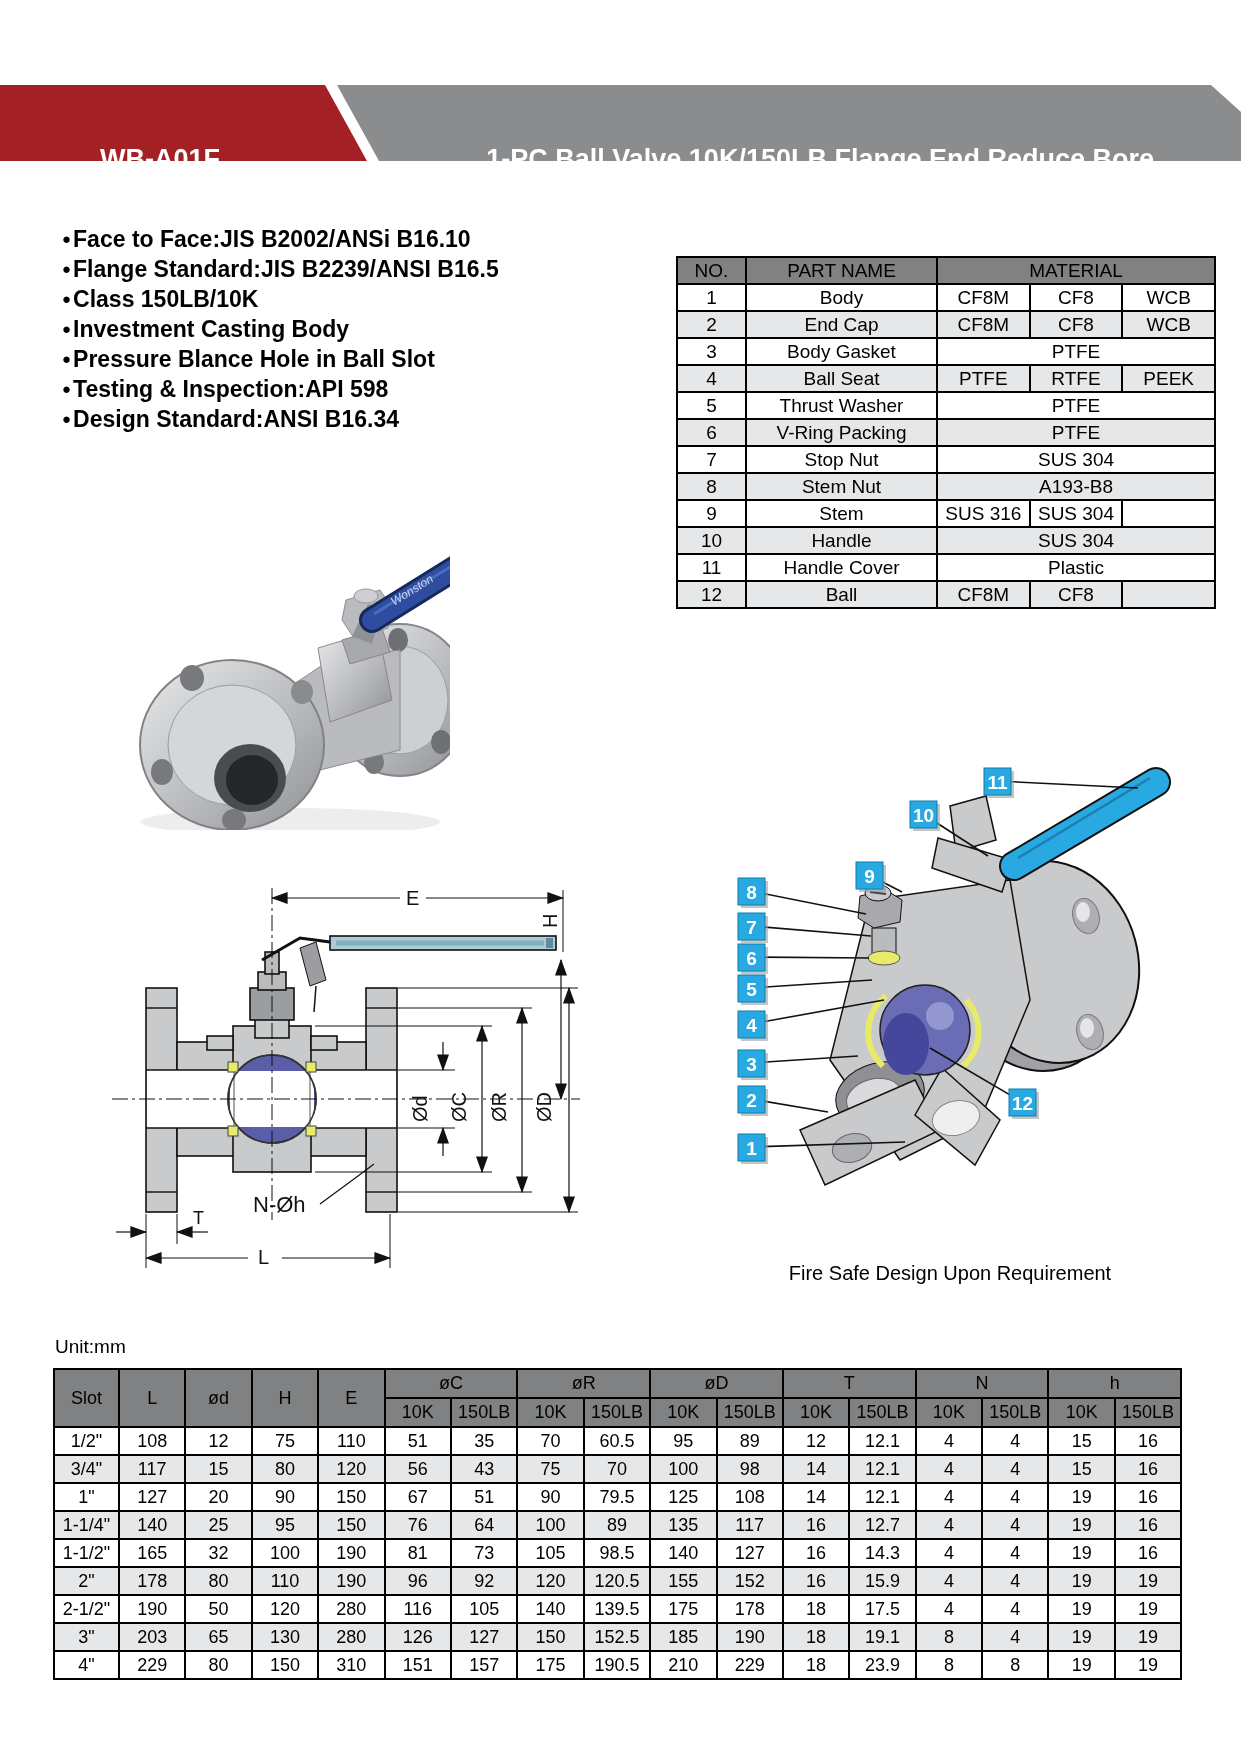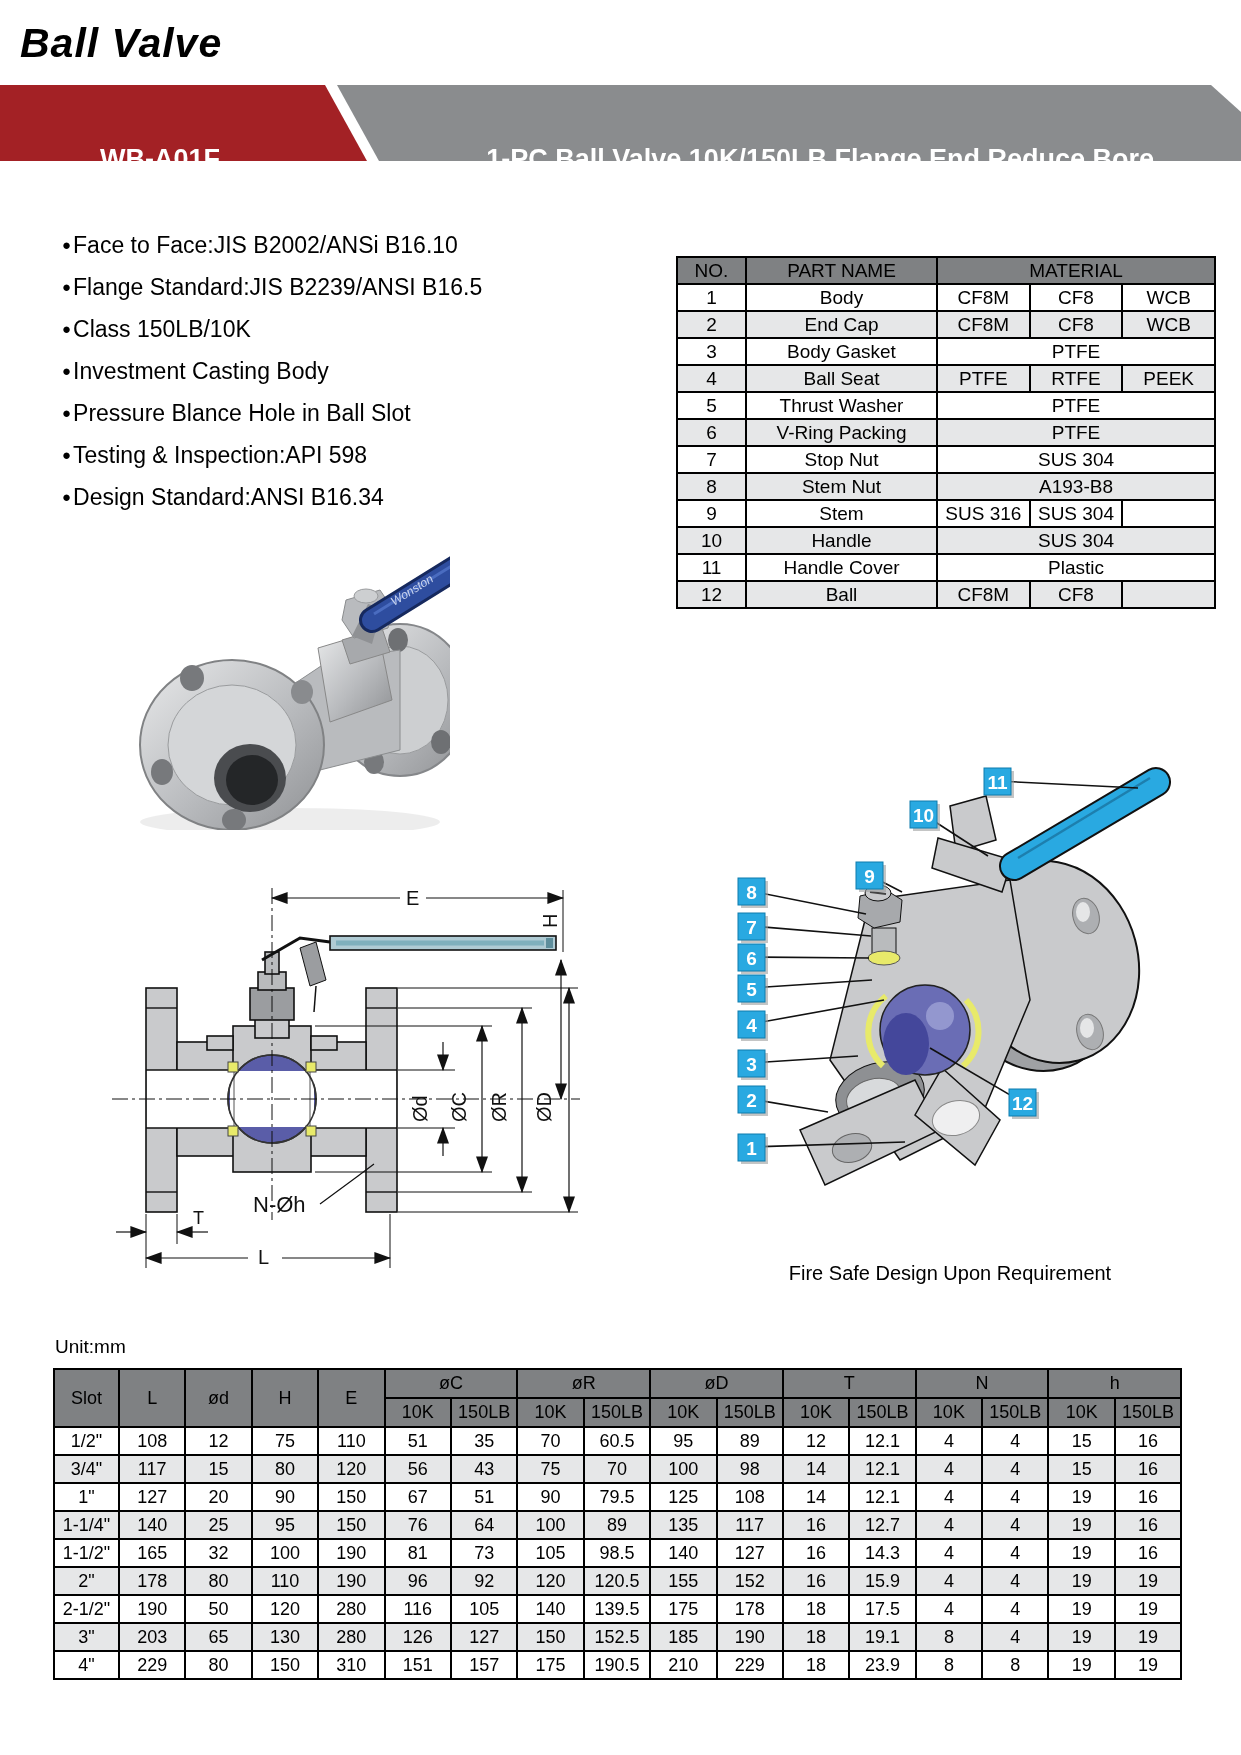--- a/index.html
+++ b/index.html
@@ -2,42 +2,41 @@
 <html><head>
 <meta charset="utf-8">
 <style>
   html,body{margin:0;padding:0;background:#fff;}
   .page{position:relative;width:1241px;height:1755px;background:#fff;overflow:hidden;
         font-family:"Liberation Sans",sans-serif;color:#000;}
   .abs{position:absolute;}
   .title{font-size:41px;font-weight:bold;font-style:italic;letter-spacing:1px;}
   .banner-text{color:#fff;font-size:27px;font-weight:bold;white-space:nowrap;margin-top:37px;}
   .features-h{font-size:42px;font-weight:bold;font-style:italic;}
-  .feature-line{font-size:23px;line-height:42px;white-space:nowrap;}
+  .feature-line{font-size:23px;line-height:29px;white-space:nowrap;font-weight:bold;}
   .feature-line .bullet{font-size:15px;vertical-align:3px;margin-right:2px;}
   table{border-collapse:collapse;table-layout:fixed;}
   th,td{font-weight:normal;text-align:center;vertical-align:middle;padding:0;overflow:hidden;}
   .ptable{width:540px;font-size:19px;}
   .ptable th,.ptable td{border:2px solid #000;height:25px;}
   .dtable{width:1128px;font-size:18px;}
   .dtable th,.dtable td{border:2px solid #000;height:26px;}
   .dtable thead th{height:27px;}
   .hdr{background:#7F8183;}
   .alt{background:#E6E7E8;}
   .thin{border-left-width:1px !important;}
   .unit{font-size:19px;}
   .note{font-size:20px;text-align:center;}
   svg text{font-family:"Liberation Sans",sans-serif;}
 </style>
 </head>
 <body>
 
 <div class="page">
 
-  <div class="abs title" style="left:20px;top:20px;">Ball Valve</div>
 
   <svg class="abs" style="left:0;top:85px;" width="1241" height="76">
     <polygon points="0,0 325,0 367,76 0,76" fill="#A32125"></polygon>
     <polygon points="337,0 1211,0 1241,27 1241,76 379,76" fill="#8A8C8E"></polygon>
   </svg>
   <div class="abs banner-text" style="left:40px;top:107px;width:240px;text-align:center;">WB-A01F</div>
   <div class="abs banner-text" style="left:380px;top:107px;width:774px;text-align:right;">1-PC Ball Valve 10K/150LB Flange End,Reduce Bore</div>
 
   <div class="abs" style="left:62px;top:218px;">
     <div id="features-list" style="margin-top:6px;">

